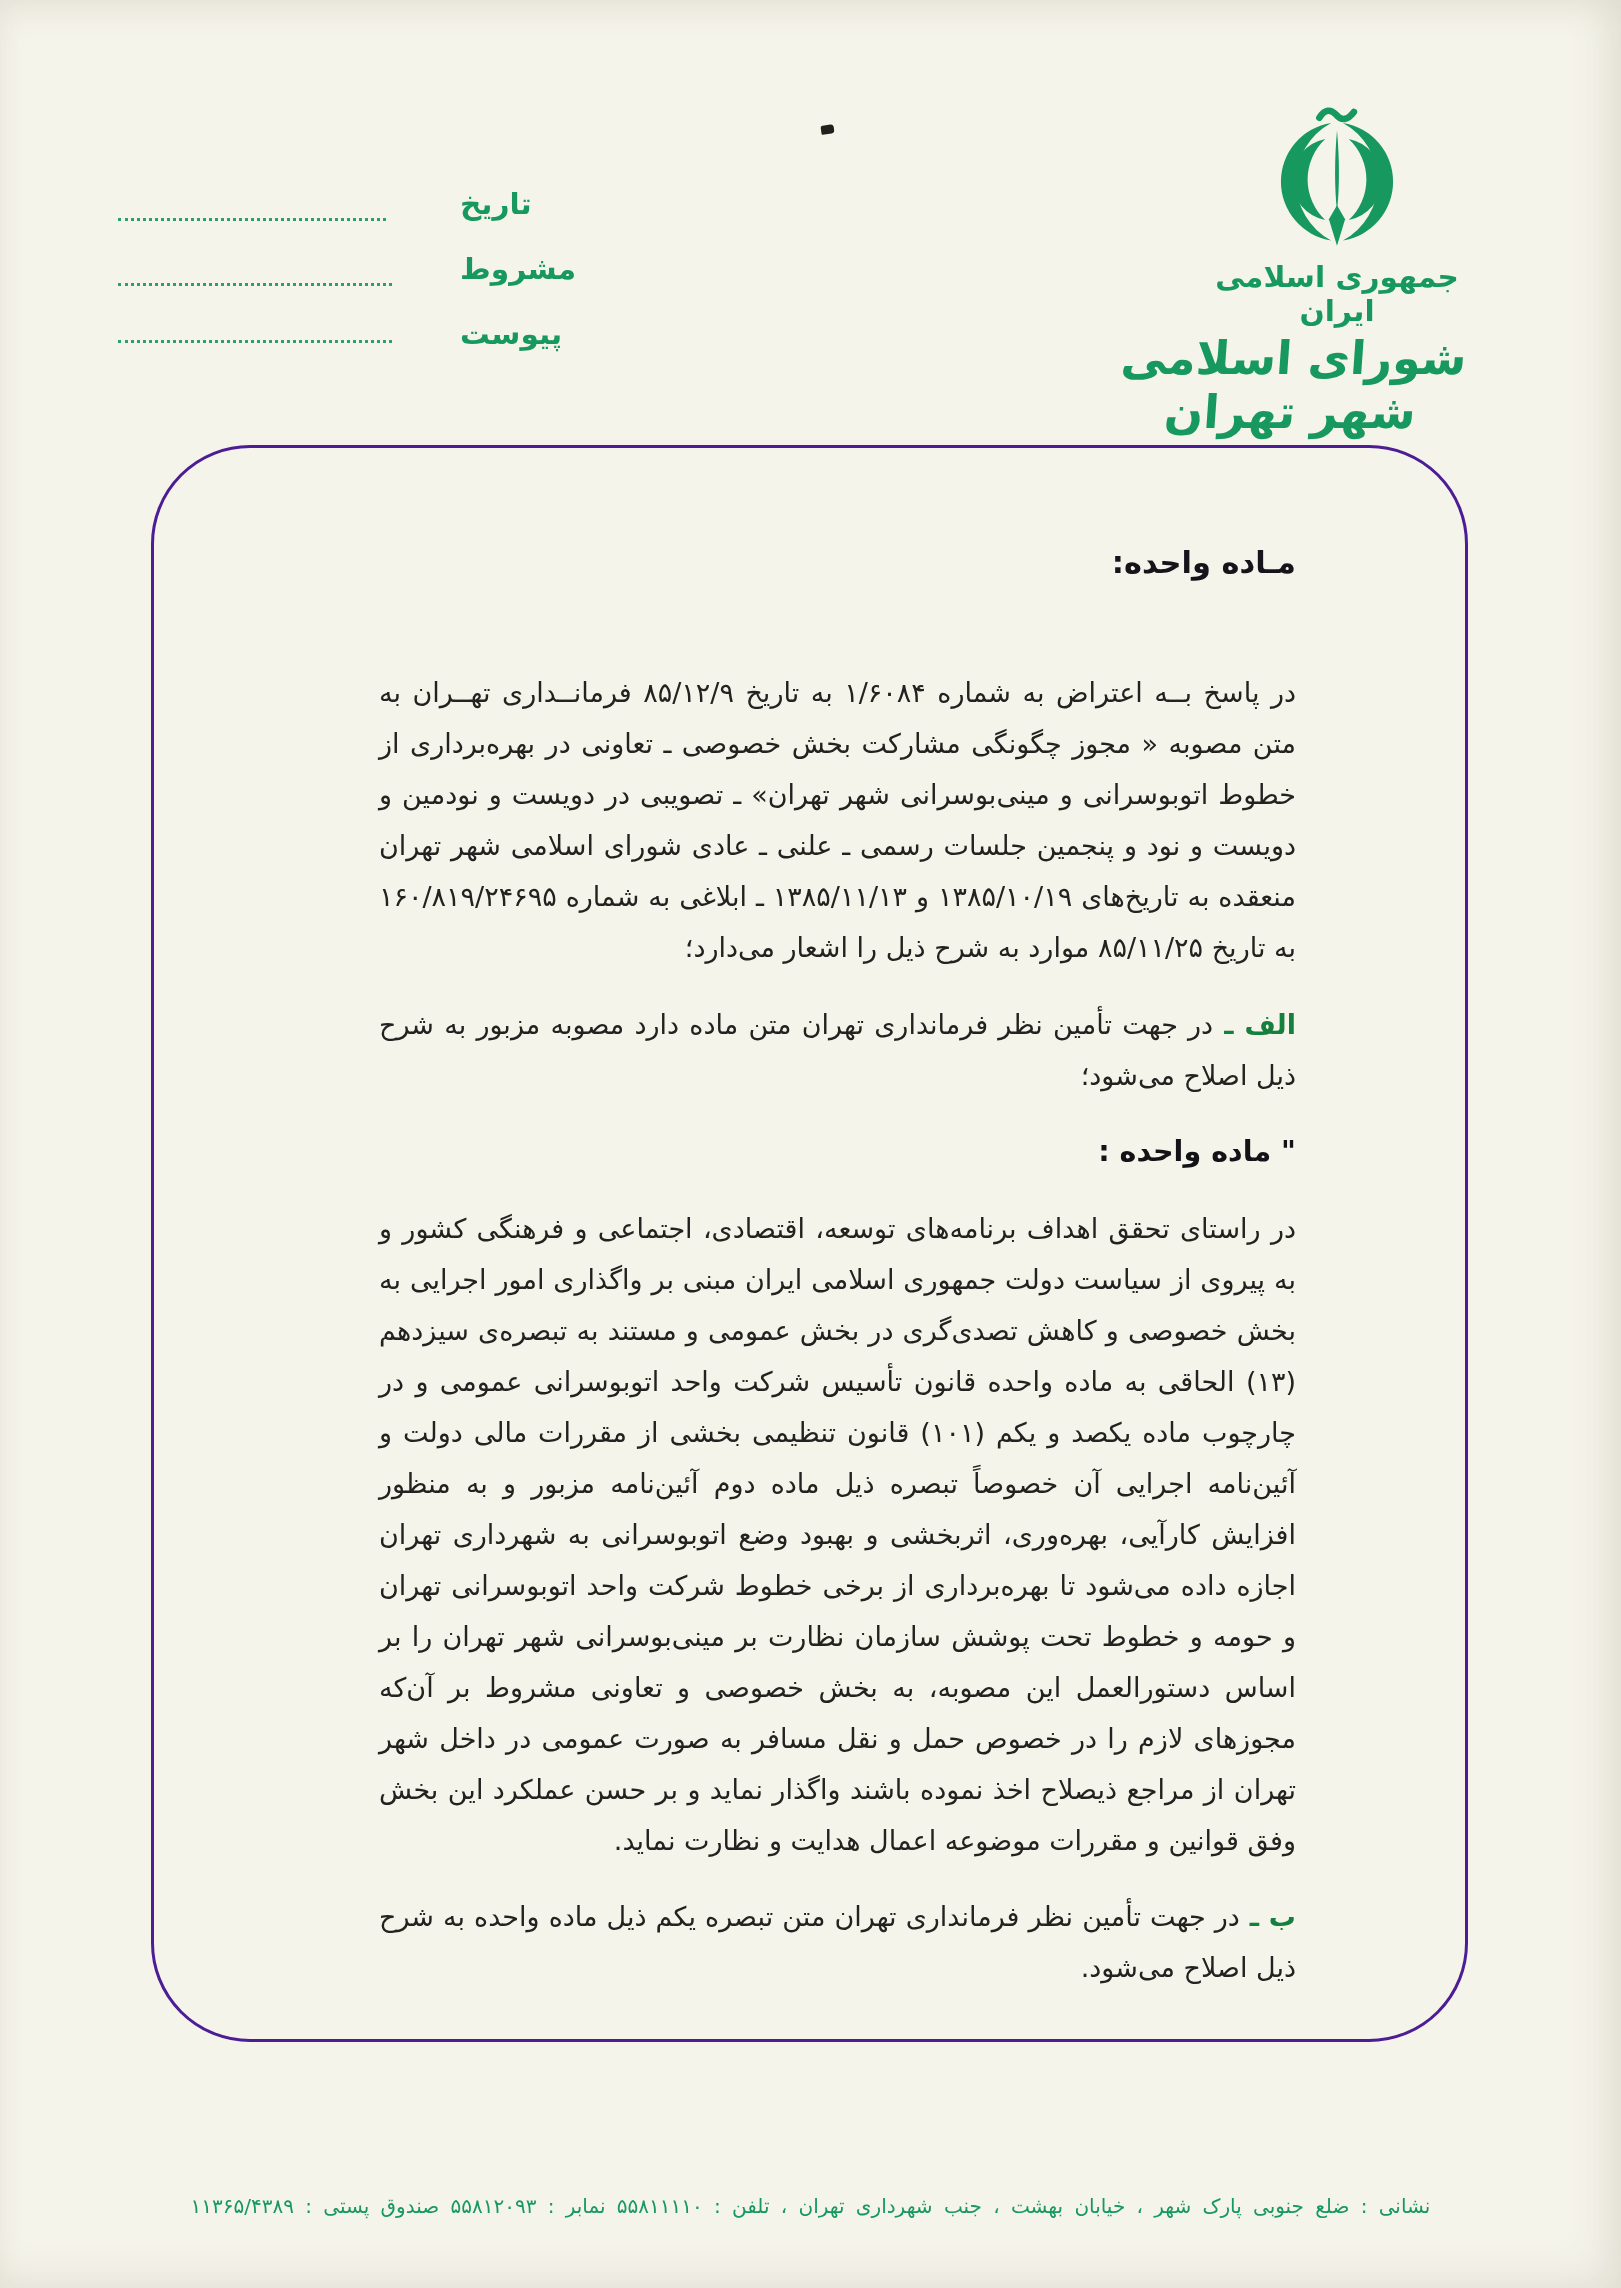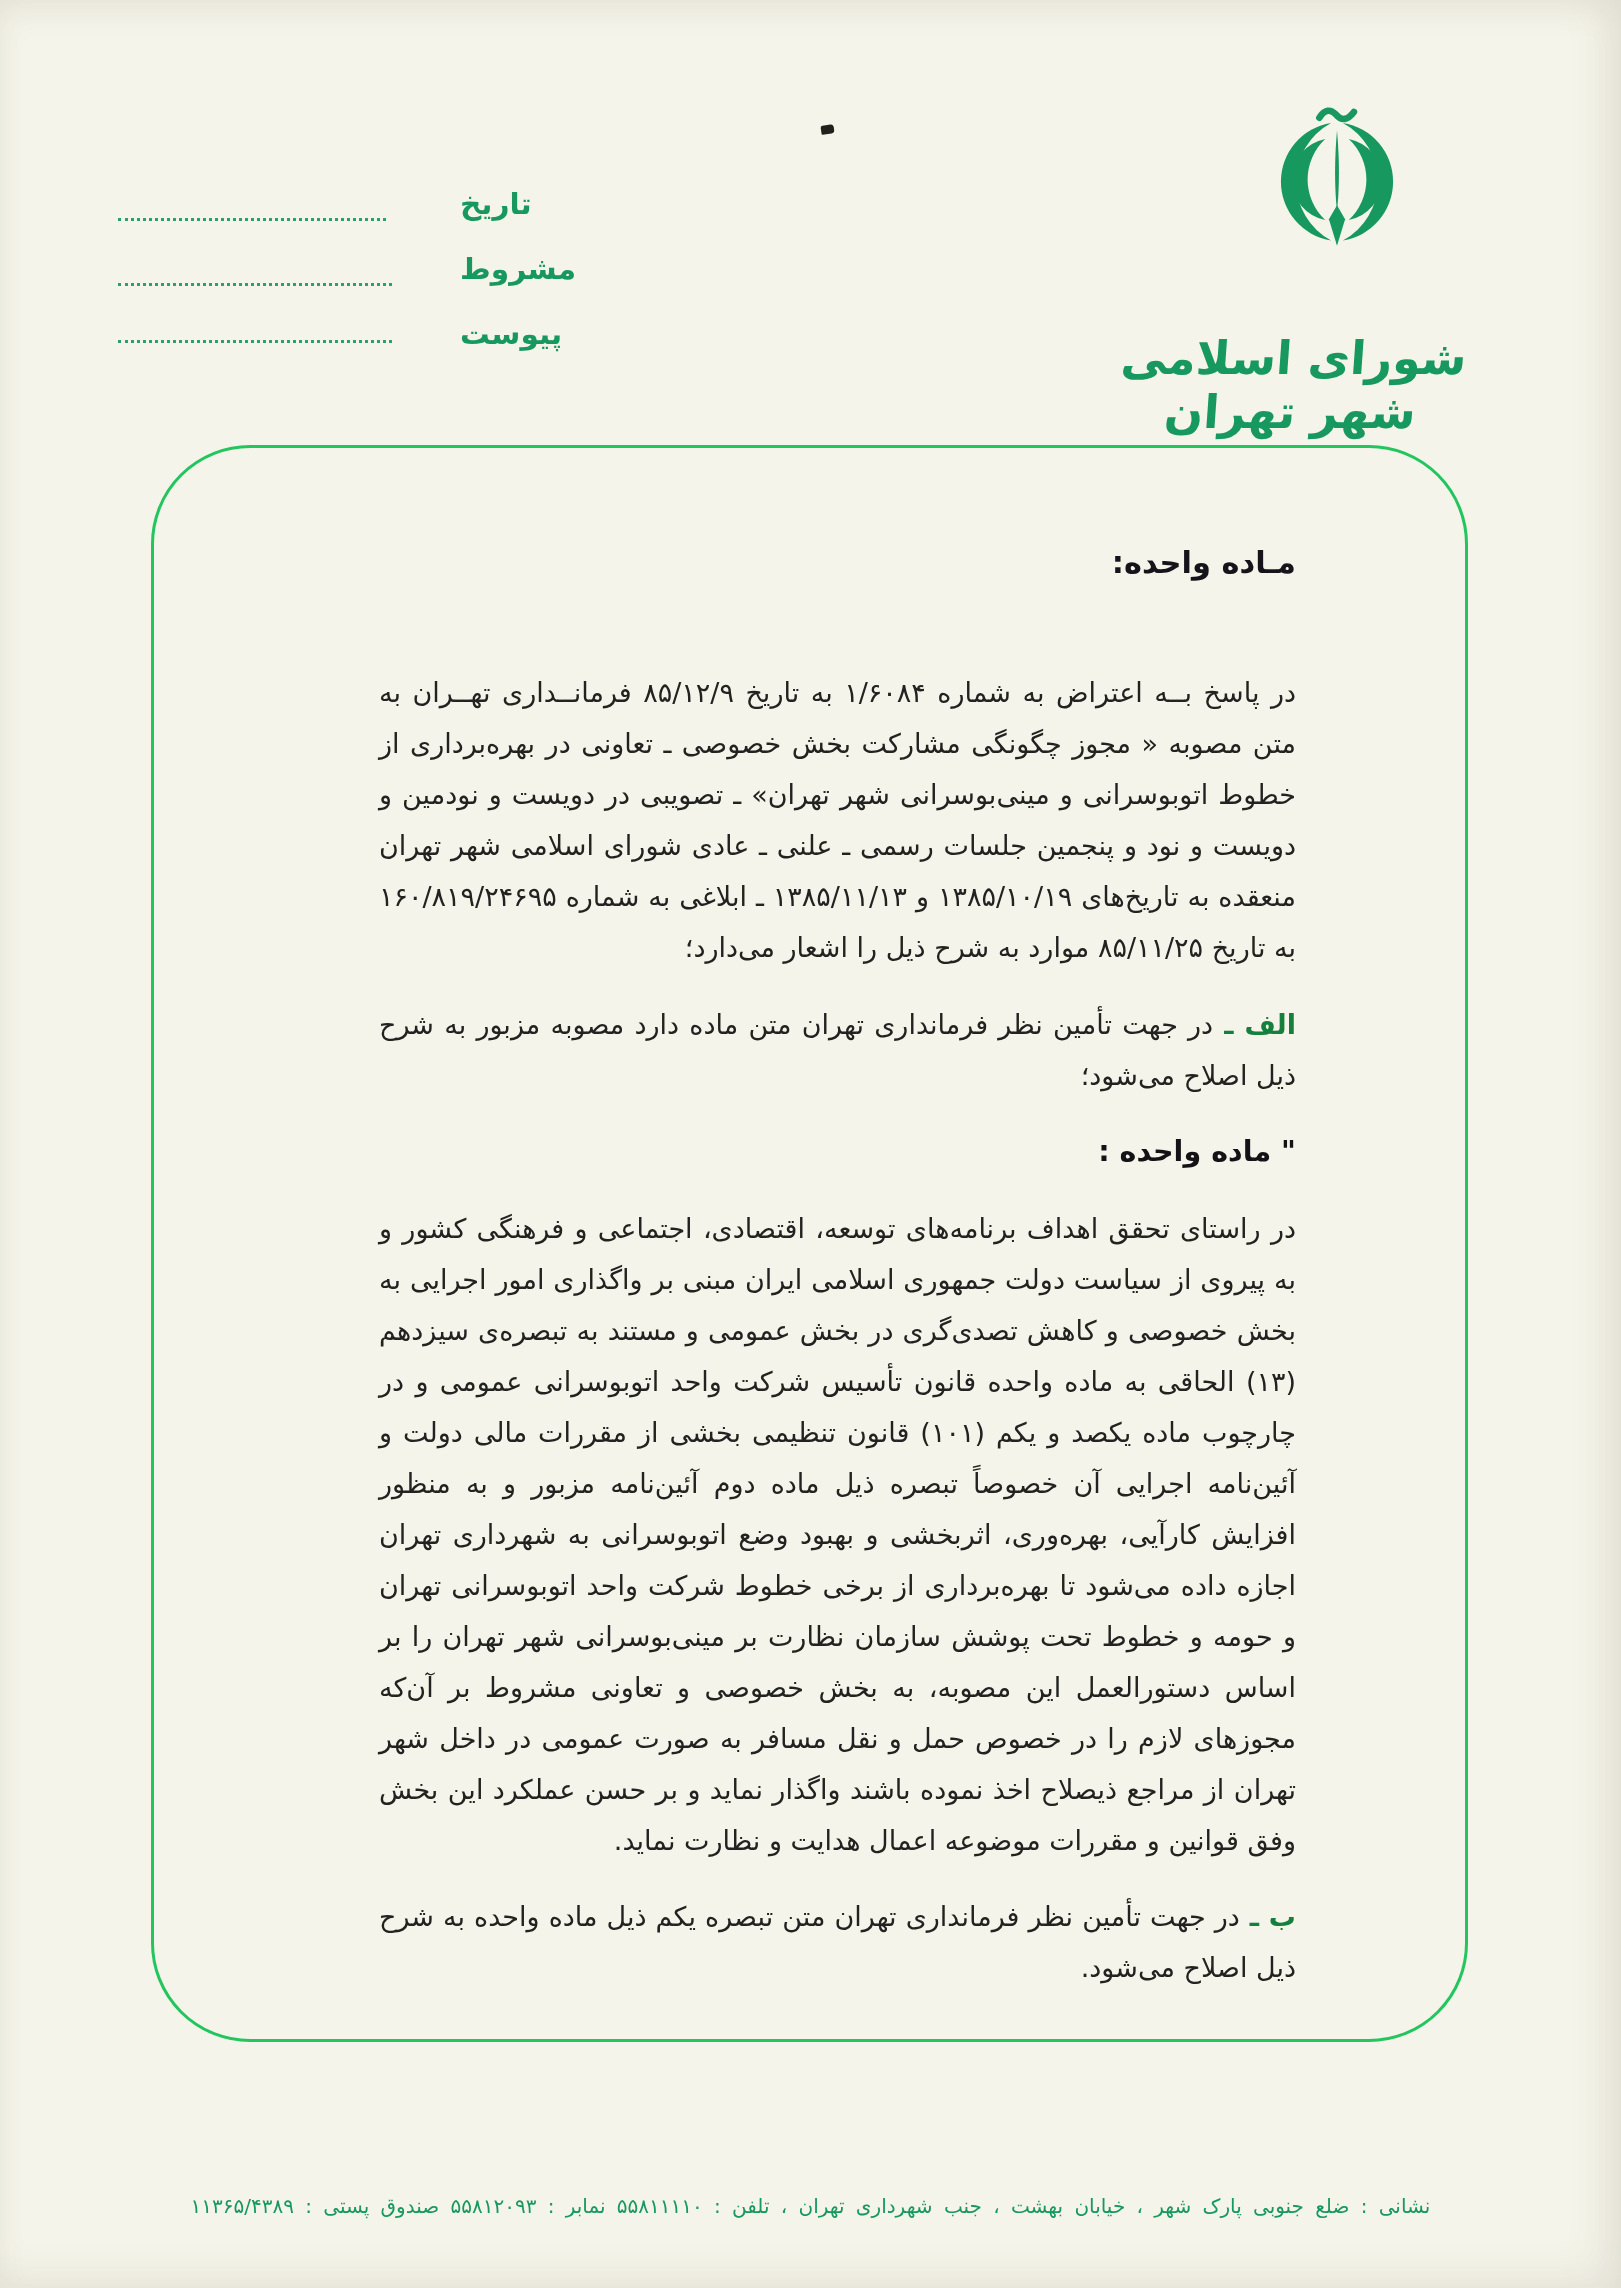--- a/index.html
+++ b/index.html
@@ -35,21 +35,21 @@
   .rule-date{left:118px;top:218px;width:268px;}
   .rule-number{left:118px;top:283px;width:274px;}
   .rule-attachment{left:118px;top:340px;width:274px;}
   .speck{
     position:absolute;left:821px;top:125px;width:12.8px;height:8.9px;
     background:#20201c;border-radius:2px 3px 3px 1px;transform:rotate(-8deg);
   }
   
   .letter-frame{
     position:absolute;left:151px;top:445px;width:1317px;height:1597px;
-    border:3px solid #22c55e;border-radius:99px;
+    border:3px solid #4c1d95;border-radius:99px;
     box-sizing:border-box;
   }
   .letter-content{
     position:absolute;inset:0;
     padding:91px 169px 39px 225px;
     box-sizing:border-box;
     color:#222220;
     font-size:27px;line-height:51px;
     text-align:justify;
     overflow:hidden;
@@ -88,20 +88,21 @@
       <path d="M100 150 L111 169 L100 205 L89 169 Z"></path>
 
       <path d="M84 60 A56 56 0 0 0 84 170 A75 75 0 0 1 84 60 Z"></path>
       <path d="M116 60 A56 56 0 0 1 116 170 A75 75 0 0 0 116 60 Z"></path>
 
       <path d="M92 38 A81 81 0 0 0 92 198 A91 91 0 0 1 92 38 Z"></path>
       <path d="M108 38 A81 81 0 0 1 108 198 A91 91 0 0 0 108 38 Z"></path>
     </g>
   </svg>
 
+  <div class="country-title">جمهوری اسلامی ایران</div>
 
   <div class="org-title">شورای اسلامی شهر تهران</div>
 
   <span class="ref-field-label lbl-date">تاریخ</span>
   <span class="dotted-rule rule-date"></span>
 
   <span class="ref-field-label lbl-number">مشروط</span>
   <span class="dotted-rule rule-number"></span>
 
   <span class="ref-field-label lbl-attachment">پیوست</span>

